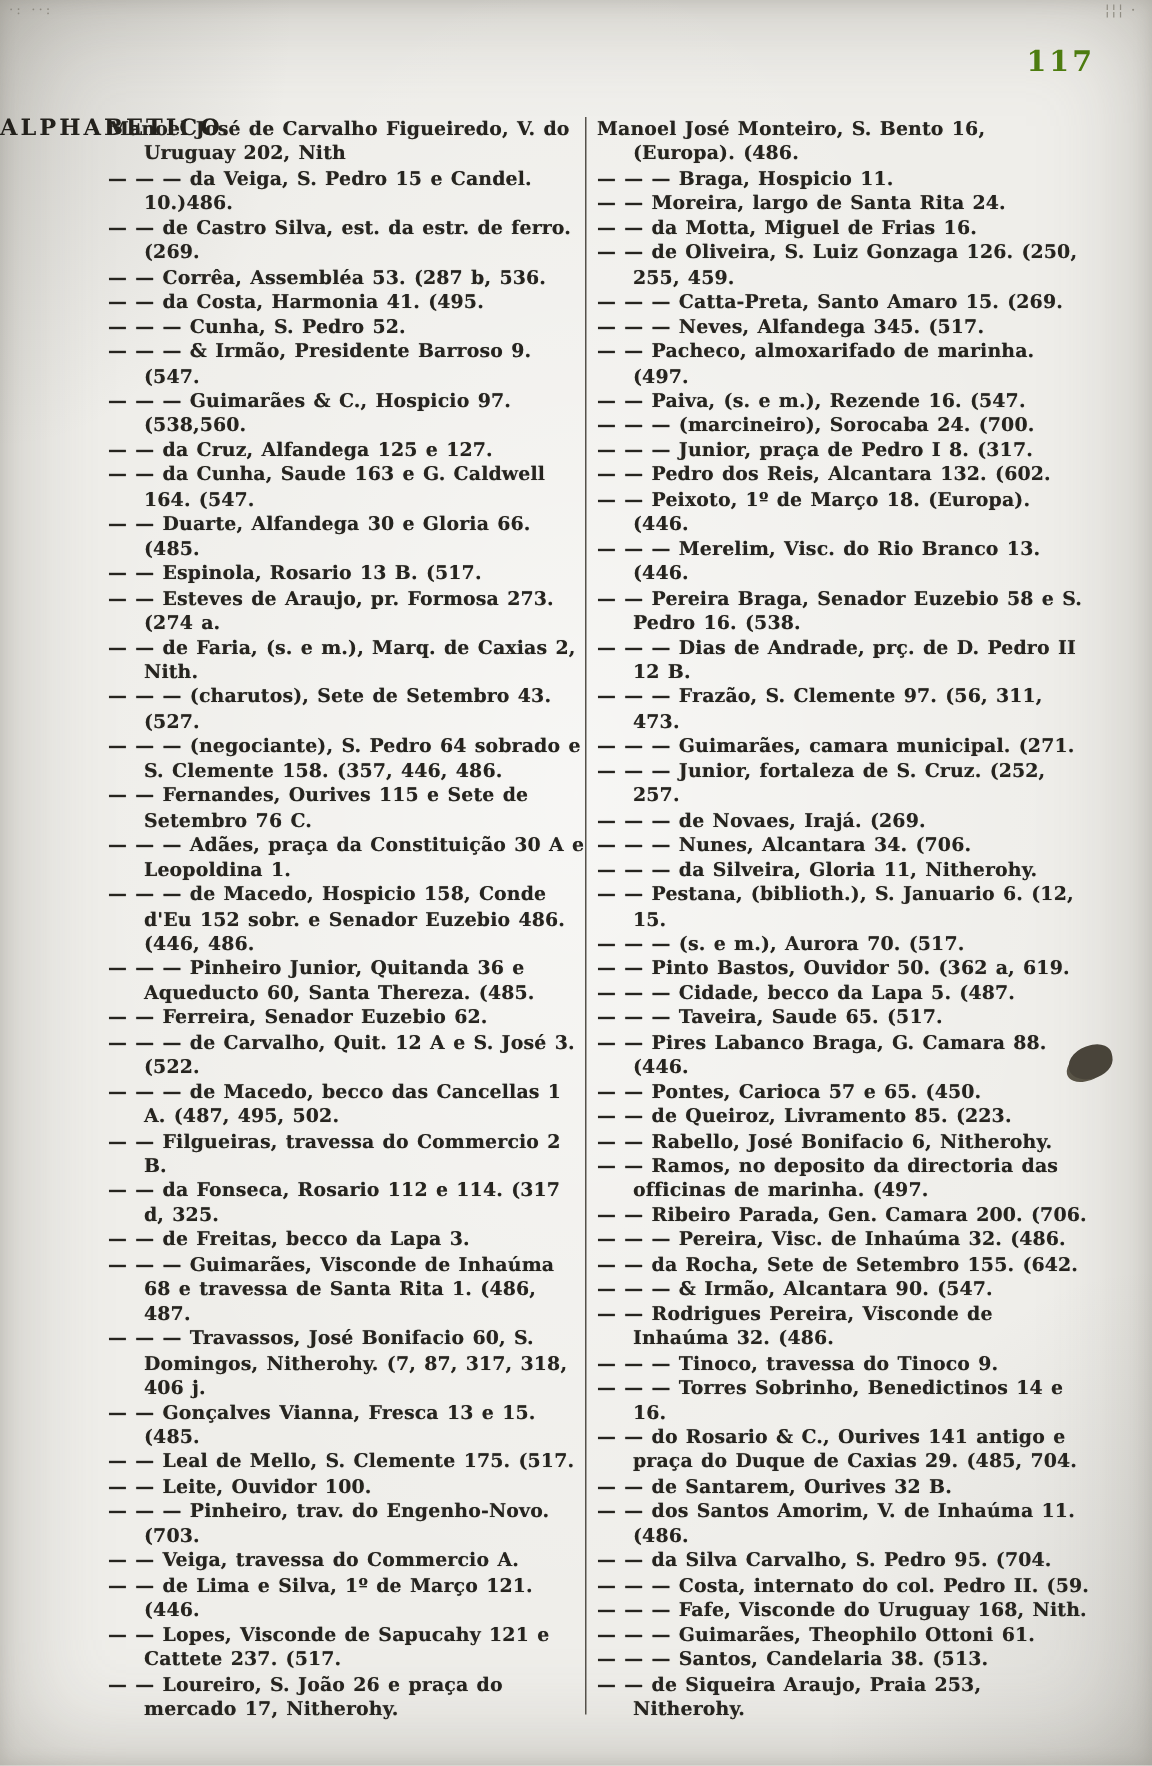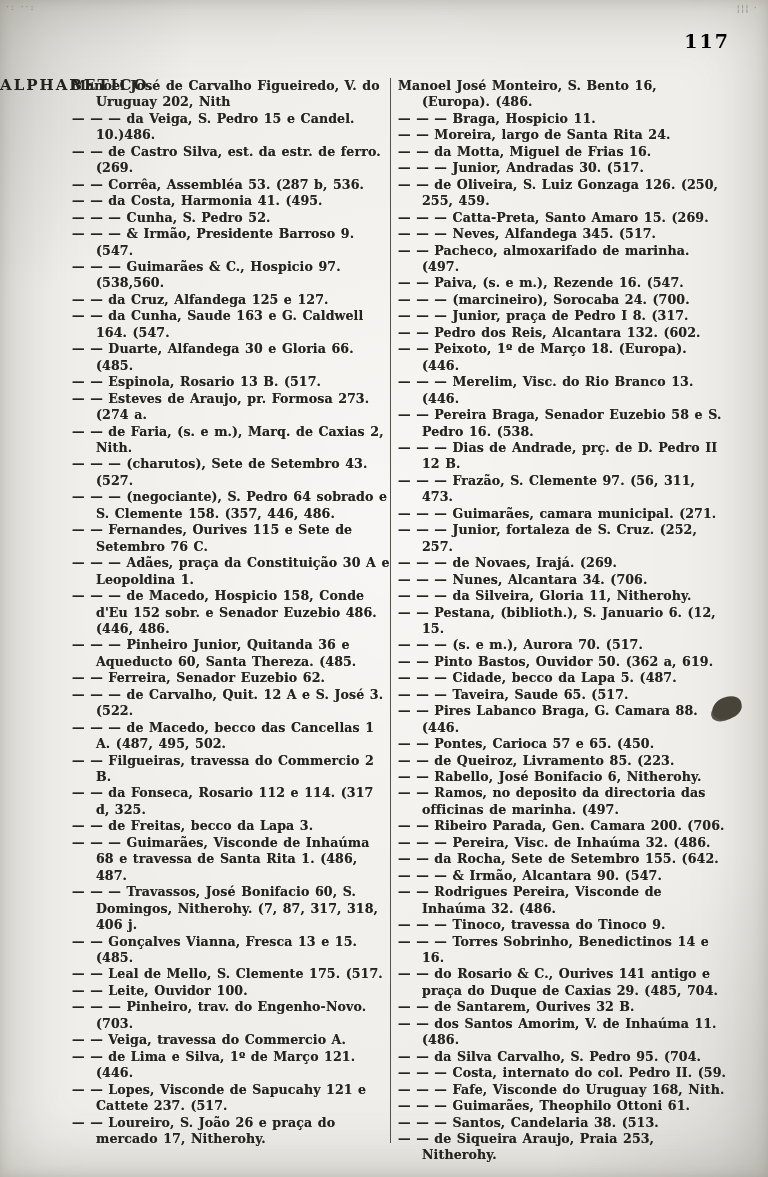--- a/index.html
+++ b/index.html
@@ -21,21 +21,21 @@
       radial-gradient(ellipse at 0% 0%, rgba(90,88,80,.18) 0%, rgba(90,88,80,0) 18%),
       radial-gradient(ellipse at 100% 100%, rgba(90,88,80,.15) 0%, rgba(90,88,80,0) 20%);
   }
   .running-head {
     position: absolute; top: 36px; left: 0; width: 620px;
     font-weight: bold; font-size: 15px;
     letter-spacing: 2px; color: #23211c; margin-top: 40px;
   }
   .page-number {
     position: absolute; top: 30px; right: 38px;
-    font-weight: bold; font-size: 19px; letter-spacing: 2px; color: #000000;
+    font-weight: bold; font-size: 19px; letter-spacing: 2px; color: #4d7c0f;
   }
   .columns {
     position: absolute; top: 78px; left: 72px; right: 40px;
     display: flex;
   }
   .col { width: 318px; }
   .col.right { width: 330px; padding-left: 8px; }
   .divider {
     position: absolute; top: 78px; left: 390px; width: 1px; height: 1065px;
     background: #55514a;
@@ -111,21 +111,20 @@
         <p class="entry">— — Veiga, travessa do Commercio A.</p>
         <p class="entry">— — de Lima e Silva, 1º de Março 121. (446.</p>
         <p class="entry">— — Lopes, Visconde de Sapucahy 121 e Cattete 237. (517.</p>
         <p class="entry">— — Loureiro, S. João 26 e praça do mercado 17, Nitherohy.</p>
       </div>
     <div class="col right">
         <p class="entry">Manoel José Monteiro, S. Bento 16, (Europa). (486.</p>
         <p class="entry">— — — Braga, Hospicio 11.</p>
         <p class="entry">— — Moreira, largo de Santa Rita 24.</p>
         <p class="entry">— — da Motta, Miguel de Frias 16.</p>
-        <p class="entry">— — — Junior, Andradas 30. (517.</p>
         <p class="entry">— — de Oliveira, S. Luiz Gonzaga 126. (250, 255, 459.</p>
         <p class="entry">— — — Catta-Preta, Santo Amaro 15. (269.</p>
         <p class="entry">— — — Neves, Alfandega 345. (517.</p>
         <p class="entry">— — Pacheco, almoxarifado de marinha. (497.</p>
         <p class="entry">— — Paiva, (s. e m.), Rezende 16. (547.</p>
         <p class="entry">— — — (marcineiro), Sorocaba 24. (700.</p>
         <p class="entry">— — — Junior, praça de Pedro I 8. (317.</p>
         <p class="entry">— — Pedro dos Reis, Alcantara 132. (602.</p>
         <p class="entry">— — Peixoto, 1º de Março 18. (Europa). (446.</p>
         <p class="entry">— — — Merelim, Visc. do Rio Branco 13. (446.</p>

